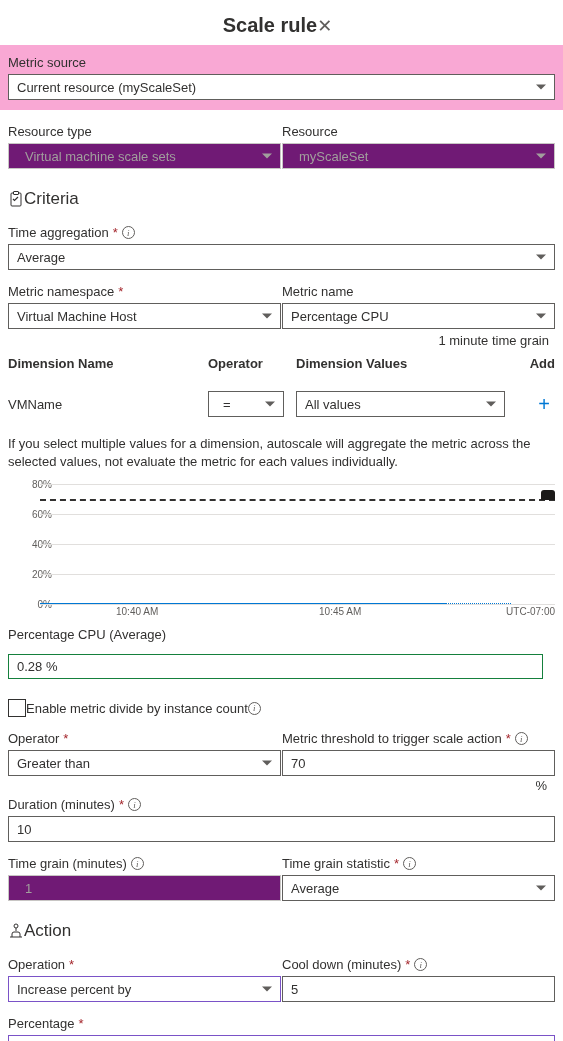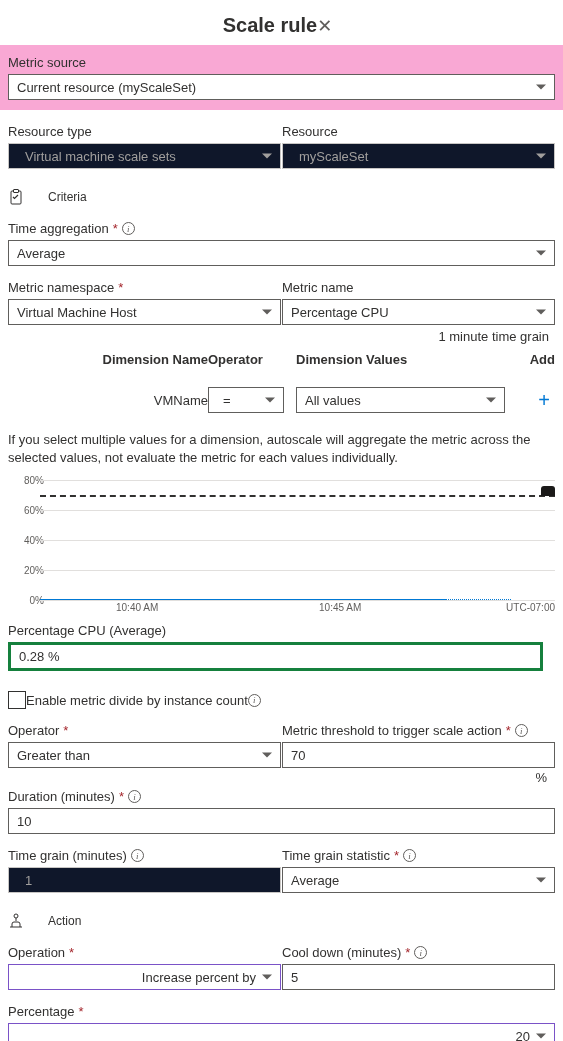--- a/index.html
+++ b/index.html
@@ -5,55 +5,55 @@
 * { box-sizing: border-box; margin: 0; padding: 0; }
 body { font-family: "Segoe UI", Arial, sans-serif; font-size: 13px; color: #323130; background: #fff; width: 563px; padding: 0; }
 .panel-header { display: flex; justify-content: center; align-items: center; padding: 14px 14px 8px 6px; }
 .panel-title { font-size: 20px; font-weight: 600; }
 .close-x { font-size: 18px; color: #605e5c; cursor: pointer; }
 .gray-band { background: #f9a8d4; padding: 10px 8px; margin-bottom: 14px; }
 .label { font-size: 13px; color: #323130; margin-bottom: 4px; display: flex; align-items: center; gap: 4px; }
 .req { color: #a4262c; }
 .info-icon { display: inline-flex; width: 13px; height: 13px; border: 1px solid #605e5c; border-radius: 50%; align-items: center; justify-content: center; font-size: 9px; color: #605e5c; font-style: italic; font-family: Georgia, serif; }
 .select, .input { width: 100%; height: 26px; border: 1px solid #605e5c; background: #fff; padding: 0 24px 0 8px; font-size: 13px; font-family: inherit; position: relative; display: flex; align-items: center; }
-.select.disabled, .input.disabled { background: #0f172a; color: #a19f9d; border-color: #c8c6c4; padding-left: 16px; }
+.select.disabled, .input.disabled { background: #701a75; color: #a19f9d; border-color: #c8c6c4; padding-left: 16px; }
 .select { cursor: pointer; }
 .select::after { content: ""; position: absolute; right: 8px; top: 50%; width: 0; height: 0; border-left: 5px solid transparent; border-right: 5px solid transparent; border-top: 5px solid #605e5c; transform: translateY(-50%); }
 .select.disabled::after { border-top-color: #a19f9d; }
 .row { display: flex; gap: 1px; padding: 0 8px; margin-bottom: 14px; }
 .col { flex: 1; }
-.section-h { display: flex; align-items: center; gap: 24px; padding: 6px 8px; margin-bottom: 10px; font-size: 12px; }
+.section-h { display: flex; align-items: center; gap: 0; padding: 6px 8px; margin-bottom: 10px; font-size: 17px; }
 .icon-svg { width: 16px; height: 16px; flex-shrink: 0; }
 .dim-table { padding: 0 8px; }
 .dim-head { display: flex; font-weight: 600; padding: 8px 0; font-size: 13px; }
 .dim-row { display: flex; align-items: center; padding: 12px 0; }
-.dim-name { flex: 0 0 200px; text-align: right; }
+.dim-name { flex: 0 0 200px; }
 .dim-op { flex: 0 0 76px; margin-right: 12px; }
 .dim-val { flex: 1; margin-right: 10px; }
 .dim-add { flex: 0 0 40px; text-align: right; }
 .plus-btn { width: 22px; height: 22px; display: inline-flex; align-items: center; justify-content: center; font-size: 20px; color: #0078d4; cursor: pointer; }
 .time-grain-note { text-align: right; padding: 2px 14px 0 8px; font-size: 13px; }
 .helper-text { padding: 6px 8px 10px 8px; font-size: 13px; line-height: 1.35; color: #323130; }
 .chart { padding: 4px 8px 2px 8px; }
 .chart-area { position: relative; height: 120px; border-left: 0; }
 .grid-line { position: absolute; left: 32px; right: 0; border-top: 1px solid #e1dfdd; }
-.grid-label { position: absolute; left: 8px; width: 28px; font-size: 10px; color: #605e5c; transform: translateY(-50%); text-align: right; }
+.grid-label { position: absolute; left: 16px; width: 28px; font-size: 10px; color: #605e5c; transform: translateY(-50%); text-align: right; }
 .dashed { border-top: 2px dashed #323130; }
 .data-line { position: absolute; left: 32px; height: 0; border-top: 1.5px solid #0078d4; }
 .data-line-dotted { border-top: 1.5px dotted #0078d4; }
 .black-mark { position: absolute; right: 0; width: 14px; height: 10px; background: #1b1a19; border-radius: 3px 3px 0 0; }
 .chart-xaxis { display: flex; justify-content: space-between; padding: 2px 0 0 32px; font-size: 10px; color: #605e5c; }
 .chart-xaxis span:nth-child(1){ margin-left: 76px; }
 .chart-xaxis span:nth-child(2){ margin-left: 16px; }
 .metric-display { padding: 8px 20px 12px 8px; }
-.metric-box { border: 3px solid #15803d; padding: 4px 8px; margin-top: 4px; }
+.metric-box { border: 1px solid #15803d; padding: 4px 8px; margin-top: 12px; }
 .checkbox-row { display: flex; align-items: center; padding: 8px 8px 14px 8px; }
 .checkbox { width: 18px; height: 18px; border: 1px solid #323130; background: #fff; cursor: pointer; }
 .unit-suffix { text-align: right; padding: 2px 8px 0 0; font-size: 13px; }
-.select.purple, .input.purple { border-color: #7a52c7; justify-content: flex-end; }
+.select.purple, .input.purple { border-color: #7a52c7; }
 </style>
 </head>
 <body>
 
 <div class="panel-header">
   <div class="panel-title">Scale rule</div>
   <div class="close-x">✕</div>
 </div>
 
 <div class="gray-band">

